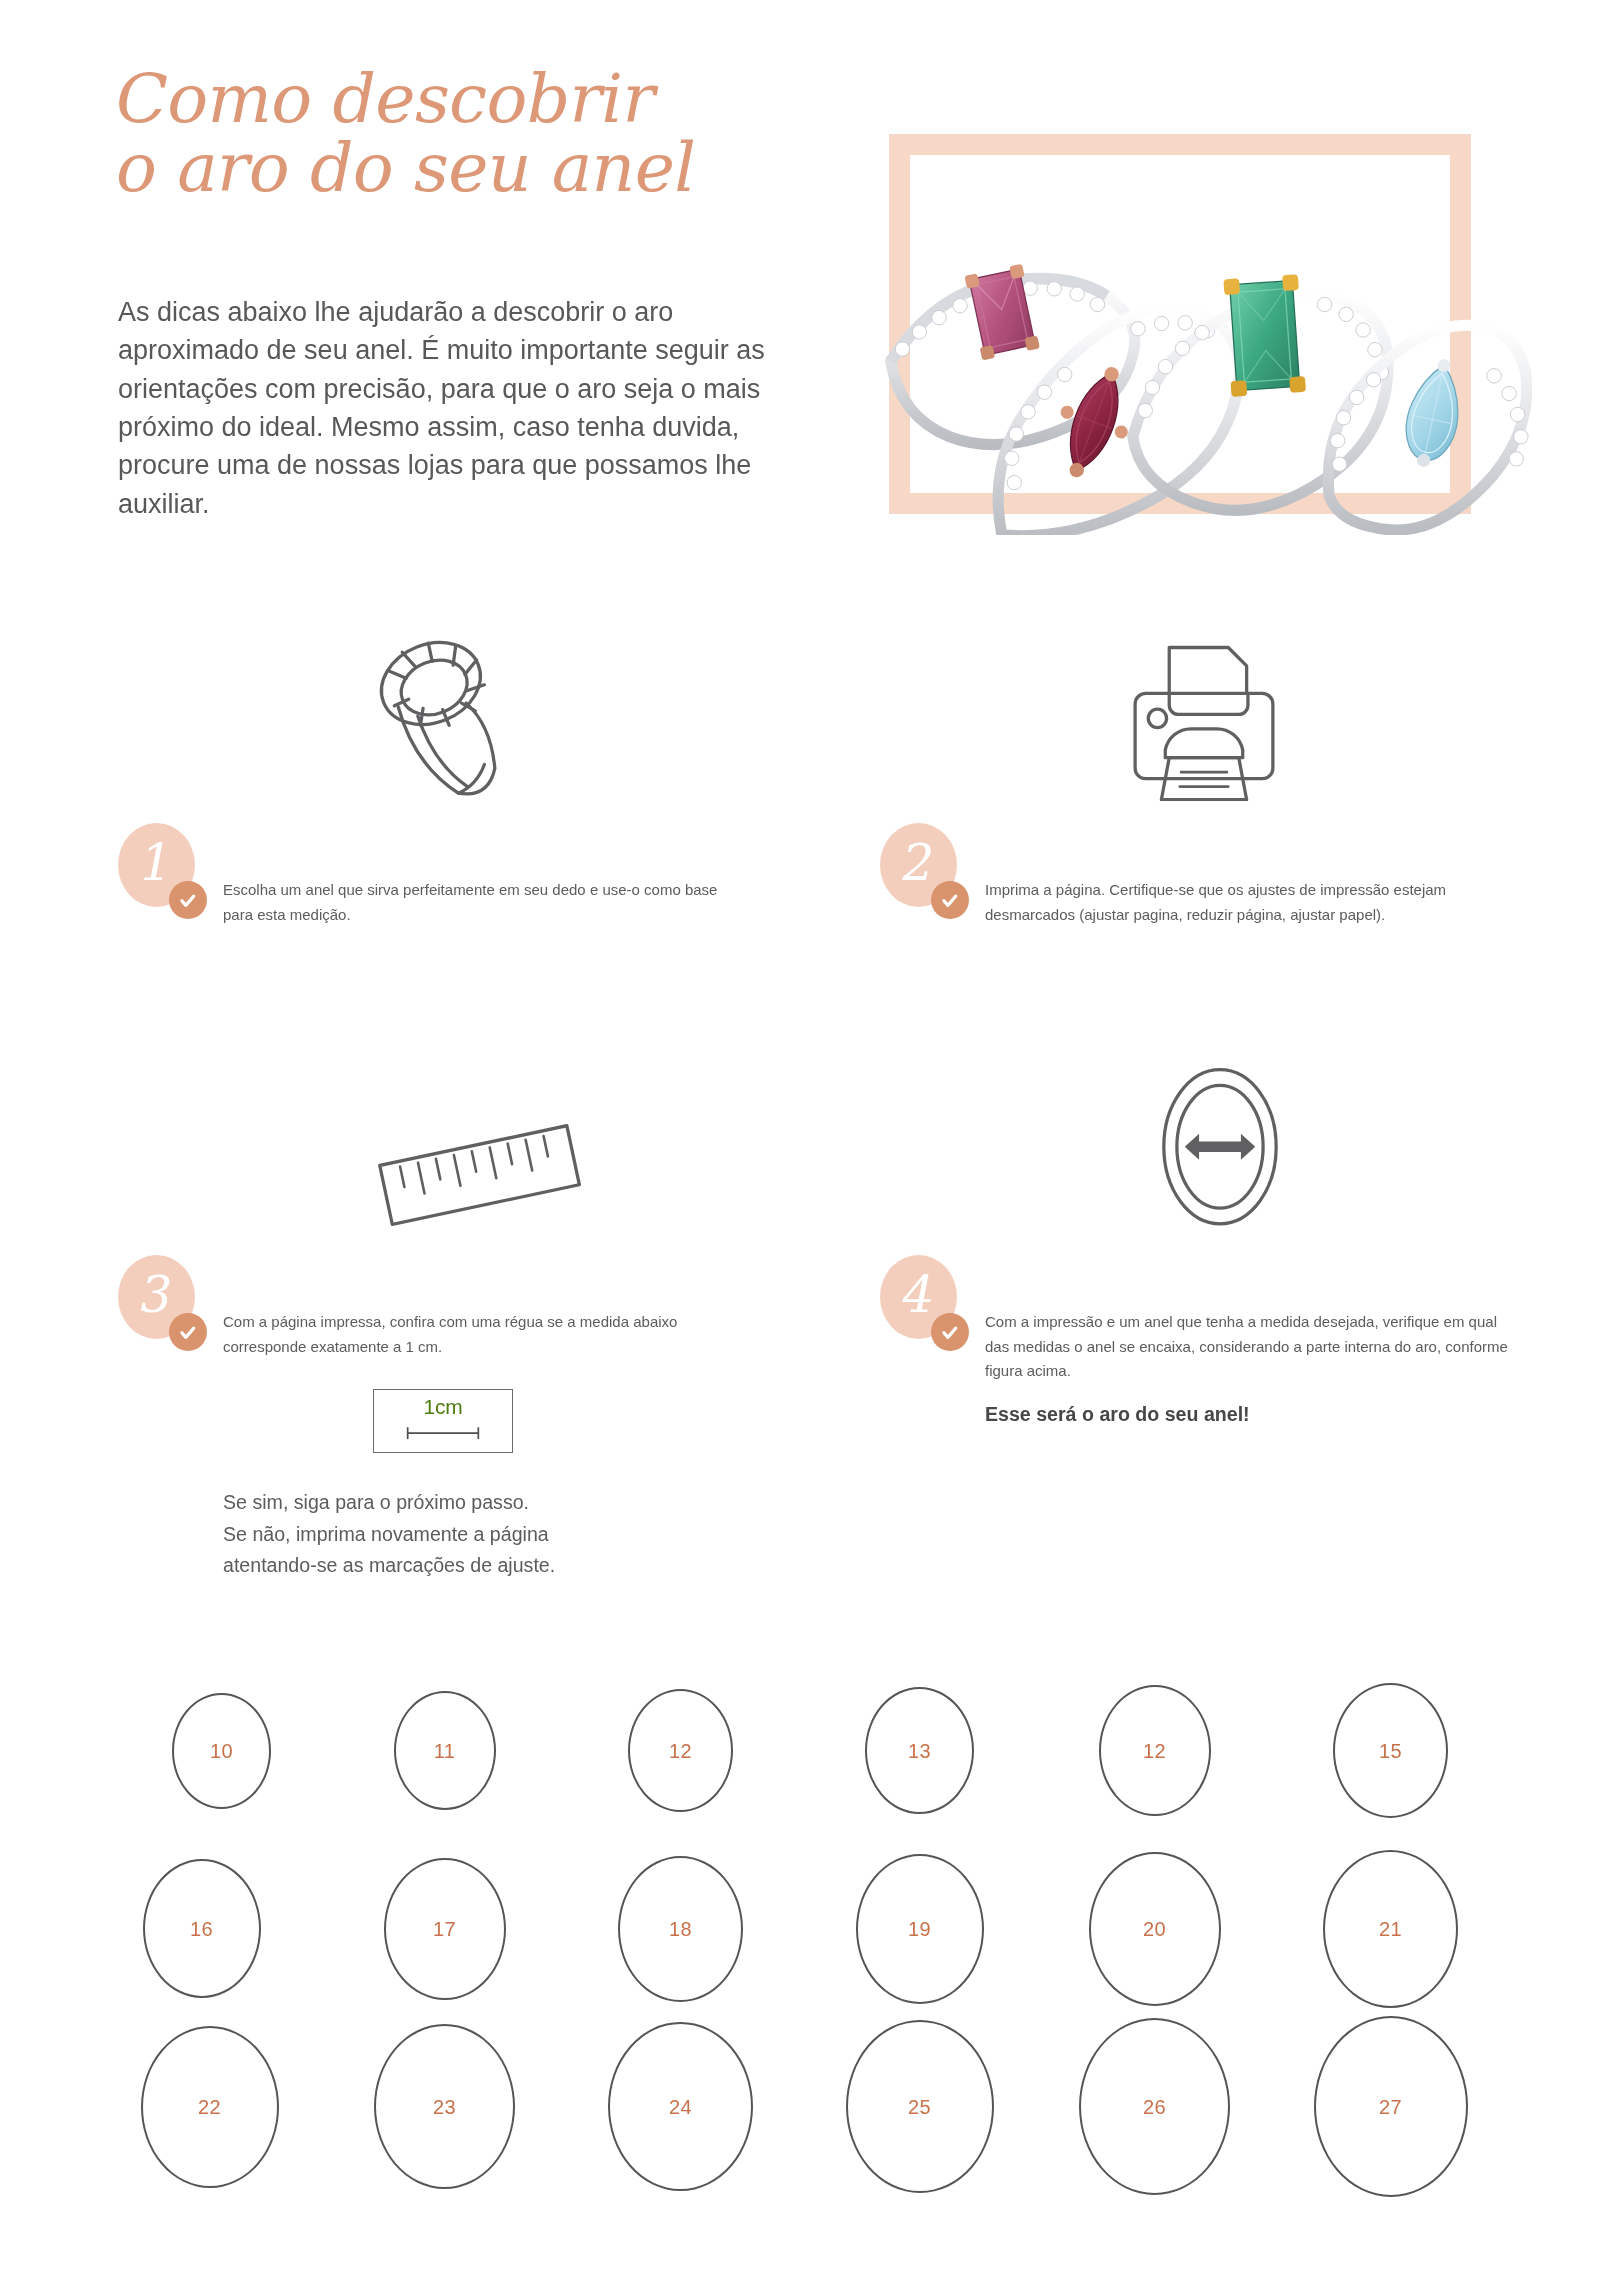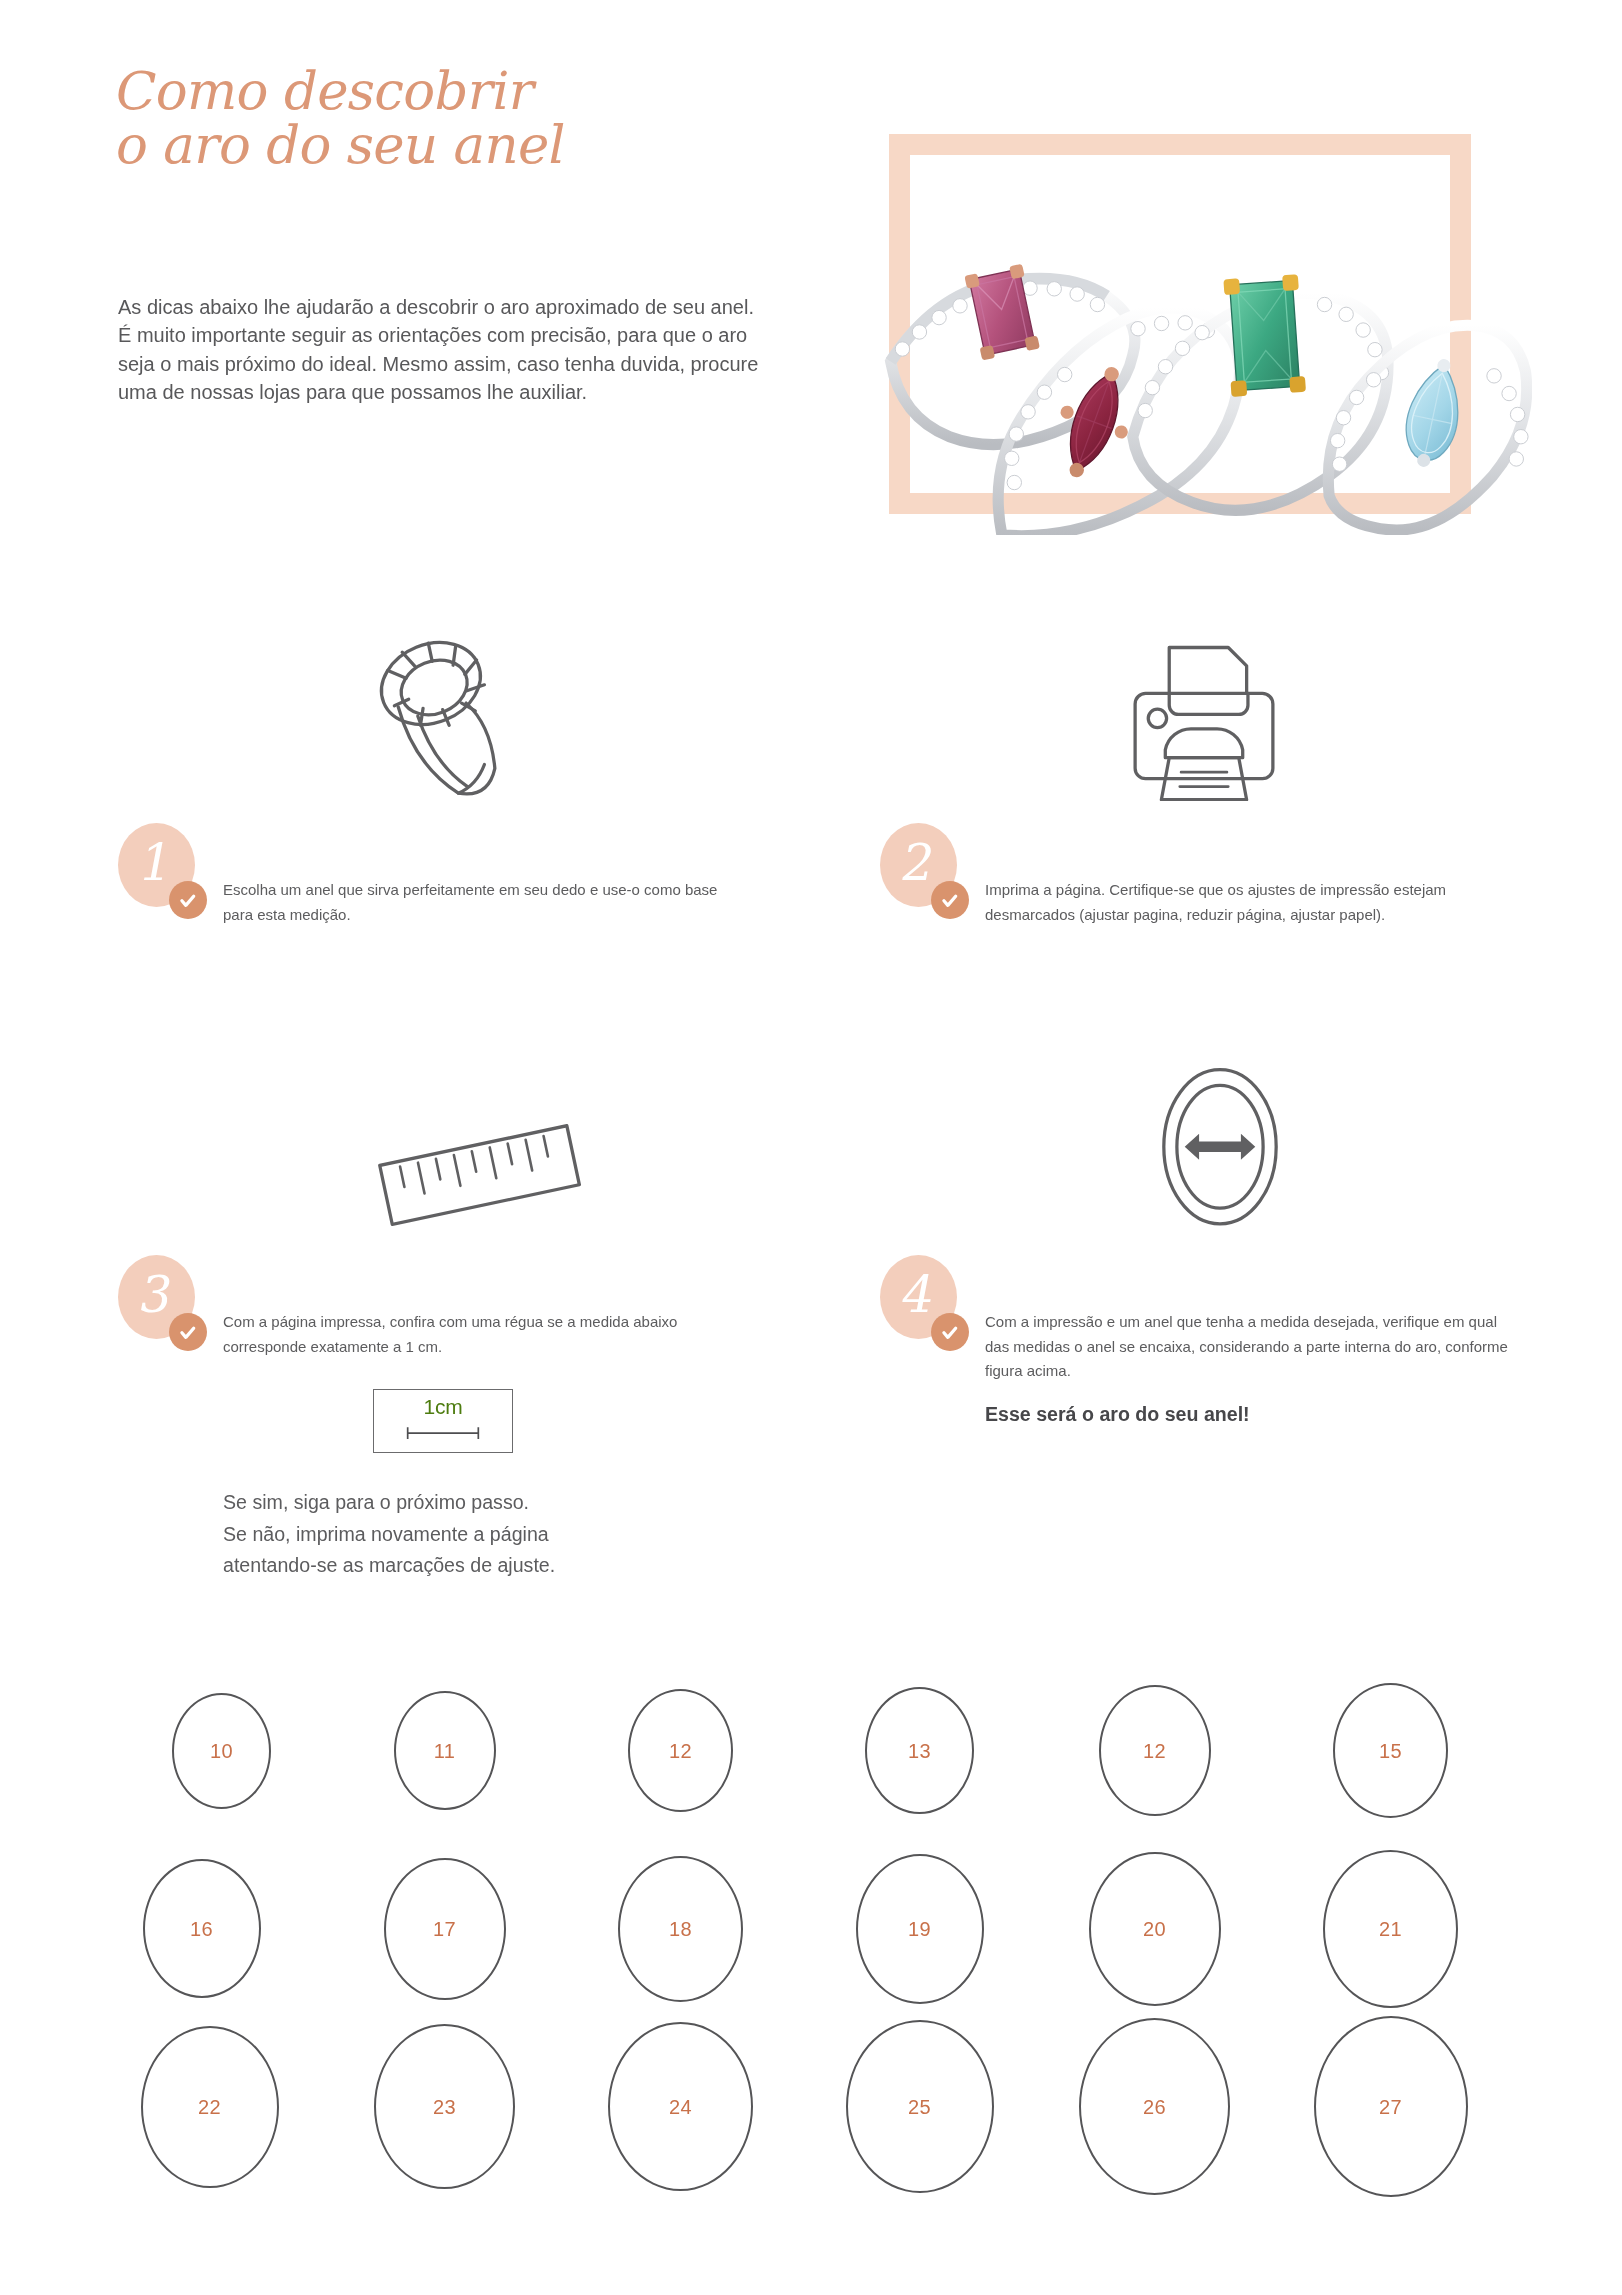--- a/index.html
+++ b/index.html
@@ -30,33 +30,33 @@
   .title-block {
     position: absolute;
     left: 116px;
     top: 64px;
     width: 694px;
   }
   .doc-title {
     font-family: "DejaVu Serif", "Liberation Serif", serif;
     font-style: italic;
     font-weight: 400;
-    font-size: 53px;
+    font-size: 68px;
     line-height: 1.02;
     color: #DC9877;
     letter-spacing: -0.7px;
     white-space: pre-line;
   }
 
   .intro-text {
     position: absolute;
     left: 118px;
     top: 293px;
     width: 654px;
-    font-size: 20px;
+    font-size: 27px;
     line-height: 1.42;
     color: #58585A;
     font-weight: 400;
   }
 
   
   .photo-frame {
     position: absolute;
     left: 889px;
     top: 134px;

